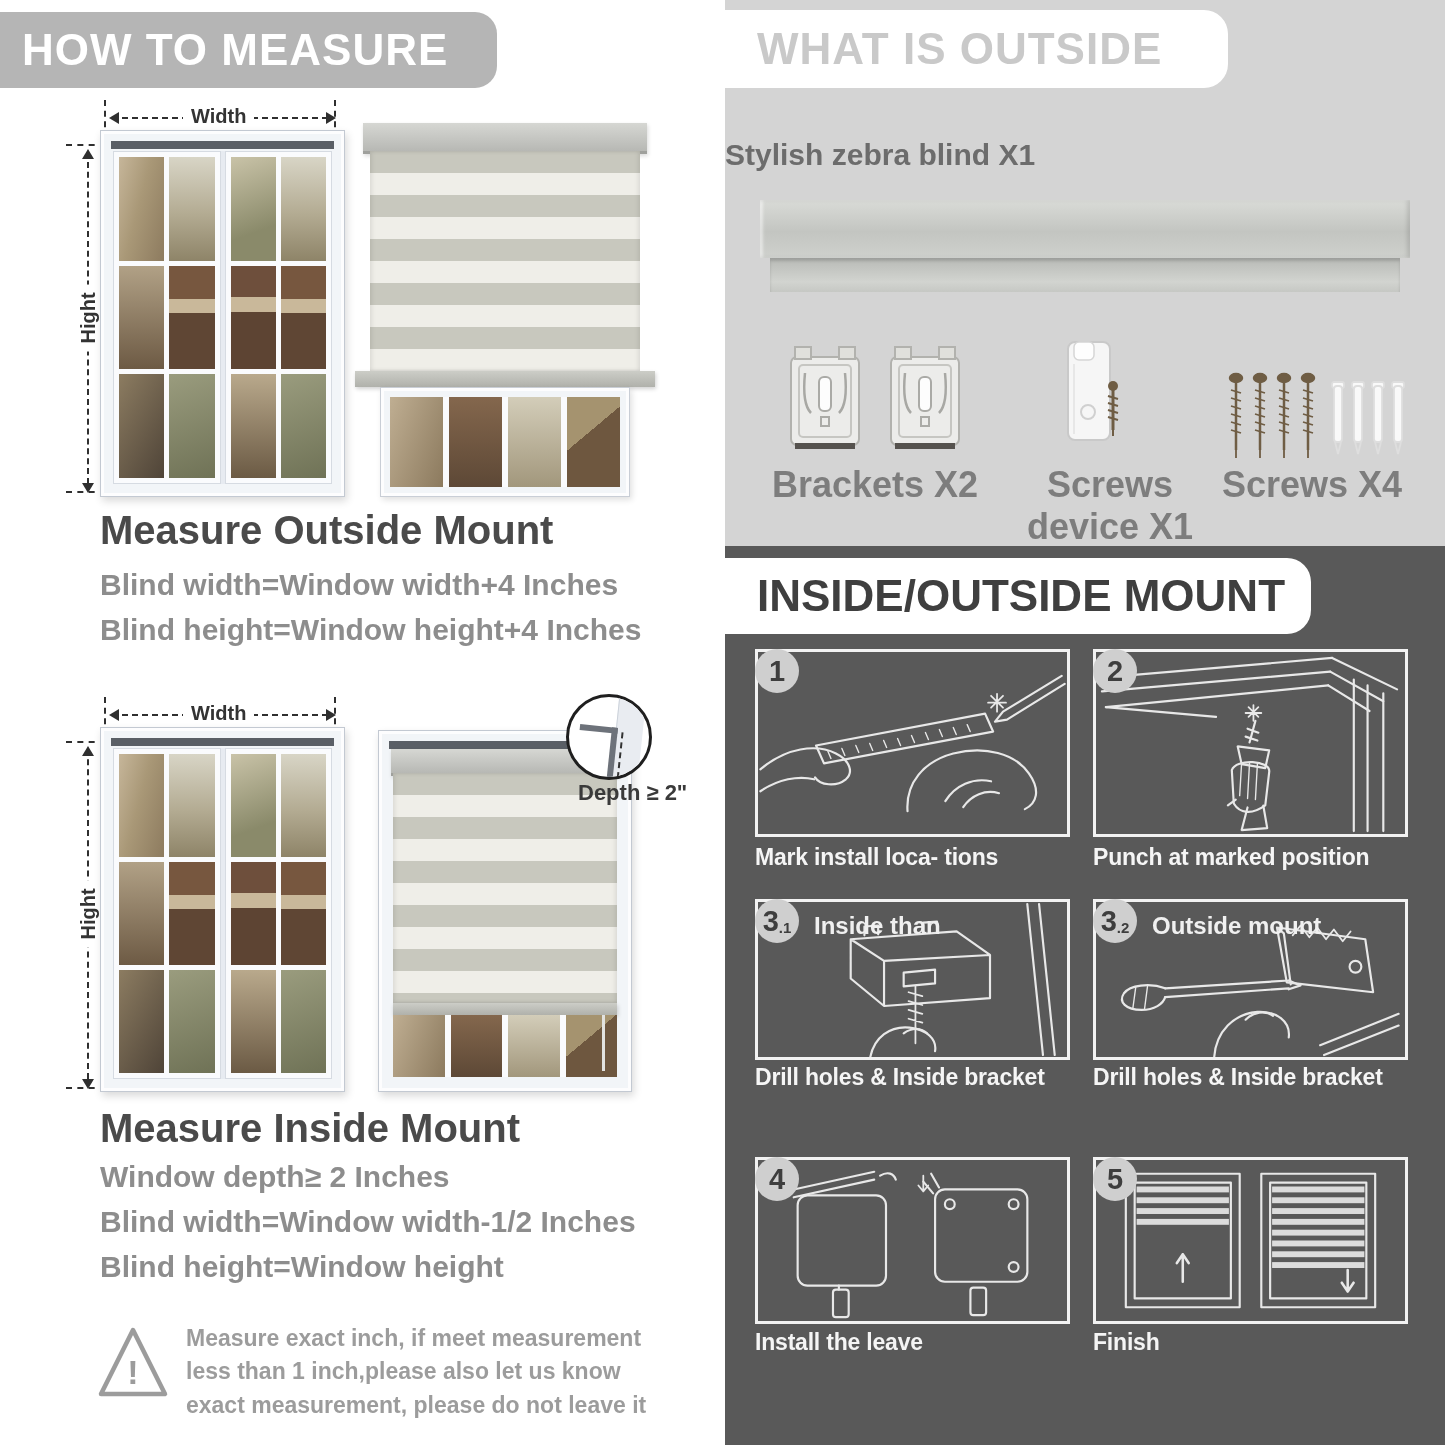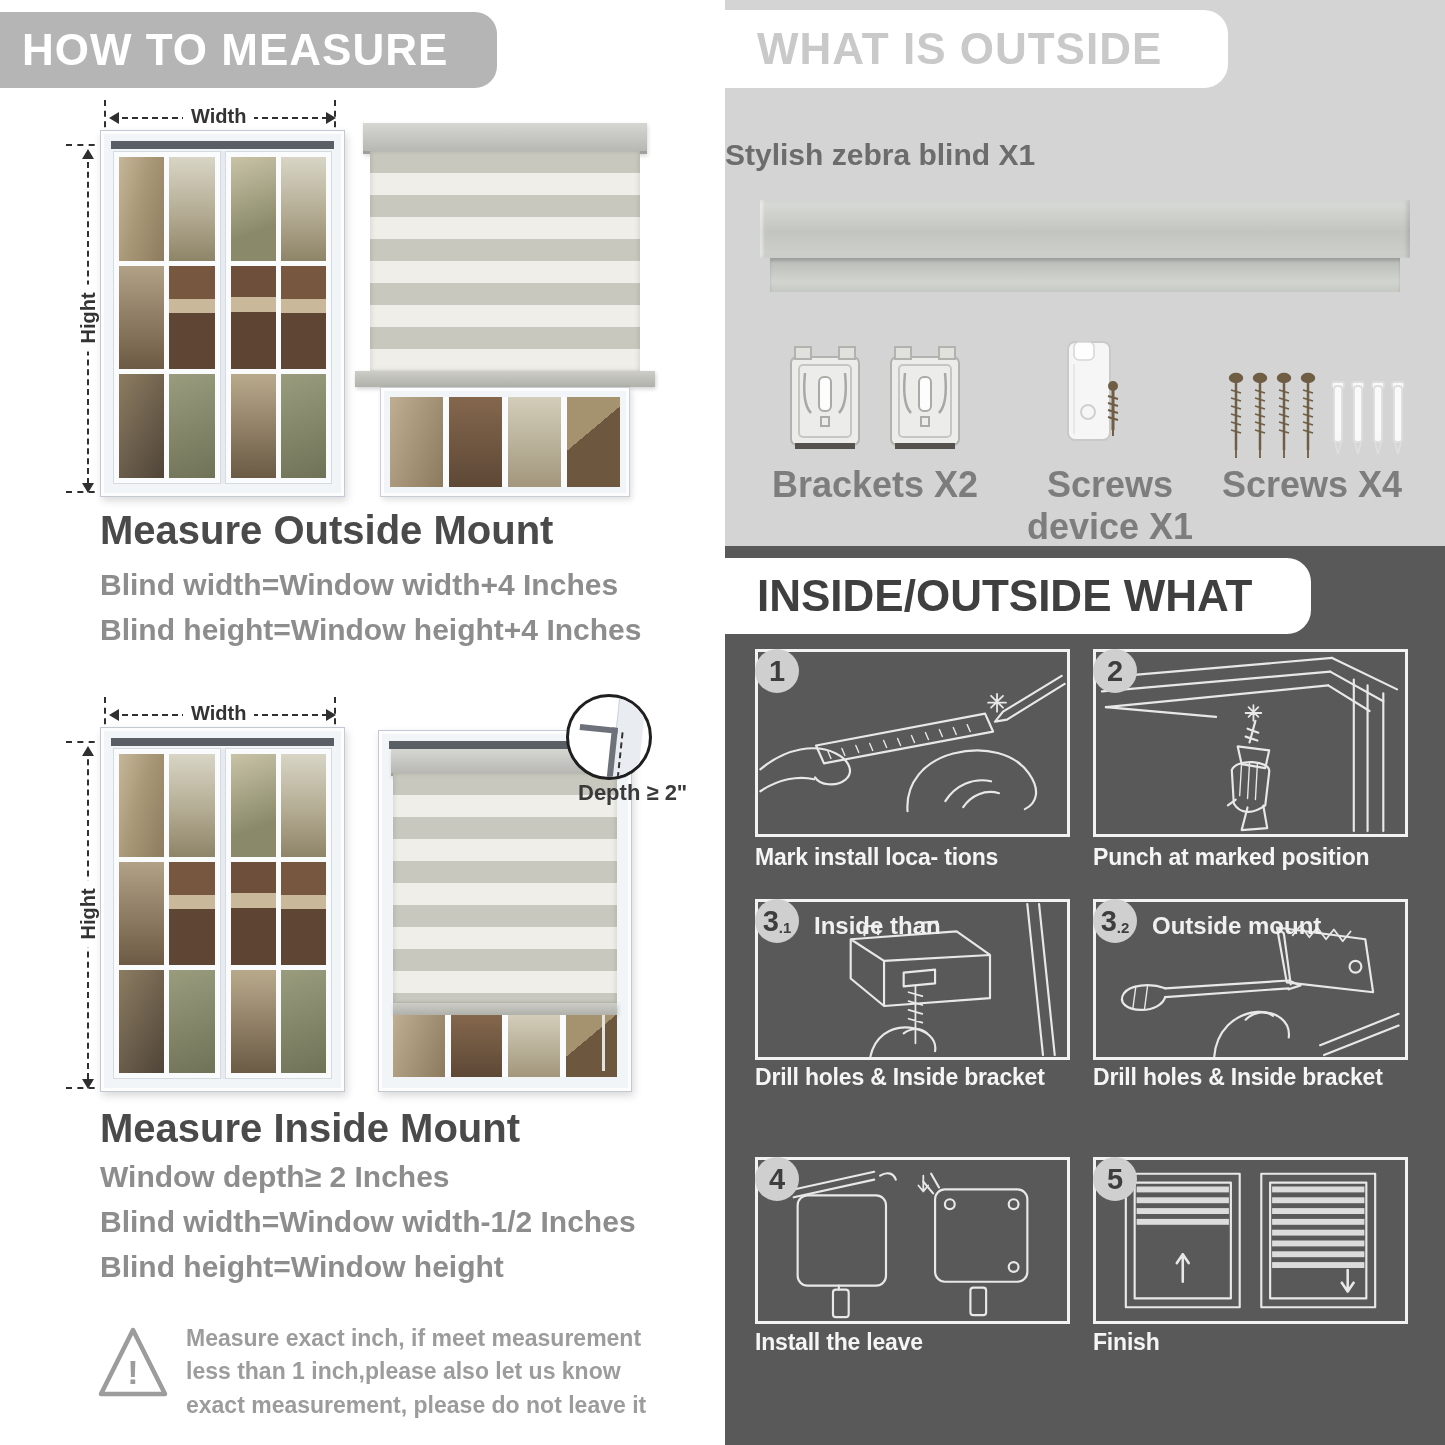--- a/index.html
+++ b/index.html
@@ -312,21 +312,21 @@
         <path d="M67 68 l3 12 M73 68 l-3 12" fill="none"></path>
     </g>
   </svg>
 
   <div class="item-label" style="left:30px;width:240px;">Brackets X2</div>
   <div class="item-label" style="left:285px;width:200px;">Screws device X1</div>
   <div class="item-label" style="left:487px;width:200px;">Screws X4</div>
 </div>
 
 <div class="mount">
-  <div class="mheader">INSIDE/OUTSIDE WHAT</div>
+  <div class="mheader">INSIDE/OUTSIDE MOUNT</div>
 
   <div class="panel" style="left:30px;top:103px;height:188px;">
     <div class="badge">
       <span>1</span>
         <span class="sub"></span>
     </div>
     <svg viewBox="0 0 310 183">
       <g class="lineart">
         <path d="M2 118 C28 96 58 92 78 102 C92 109 96 121 88 128 C78 136 62 134 57 126"></path>
         <path d="M2 140 C20 128 40 124 56 128"></path>

